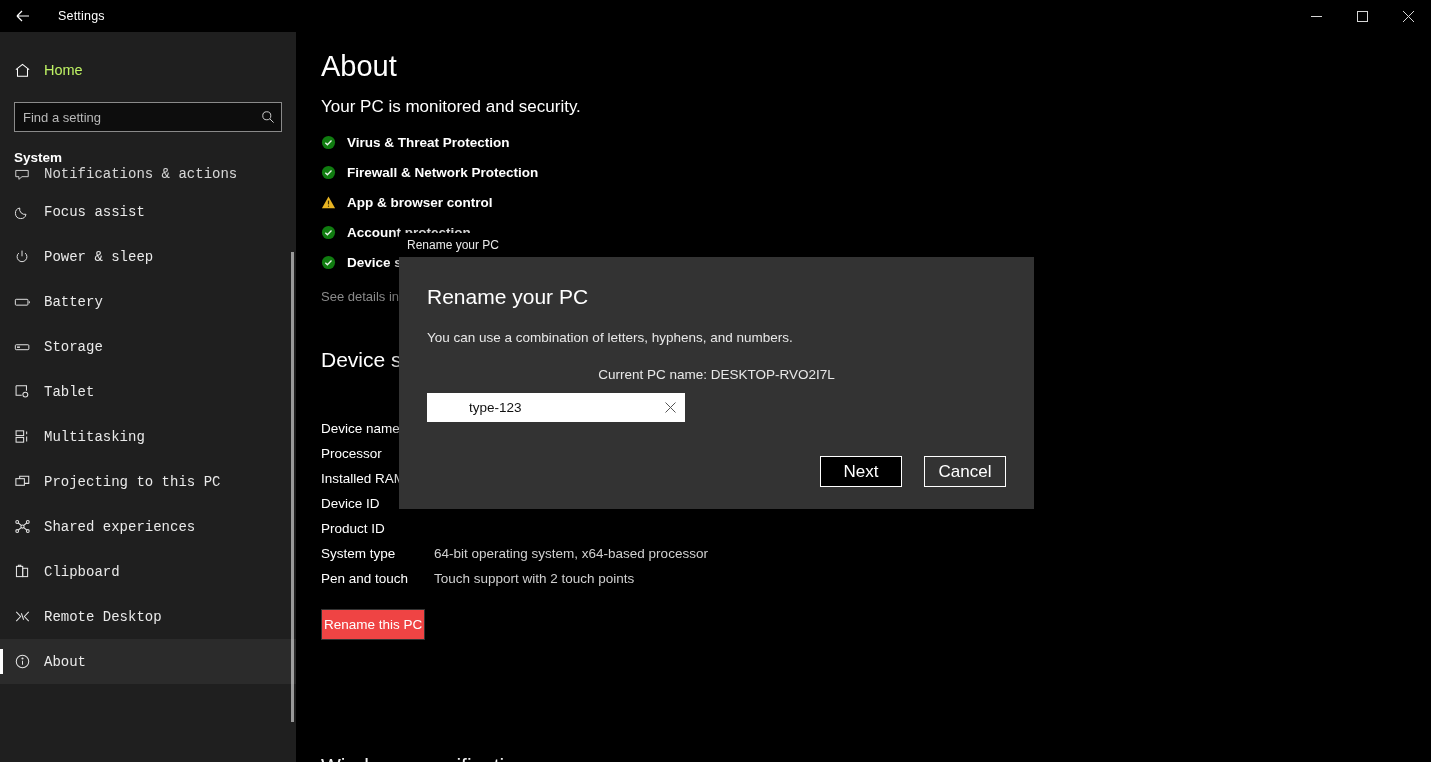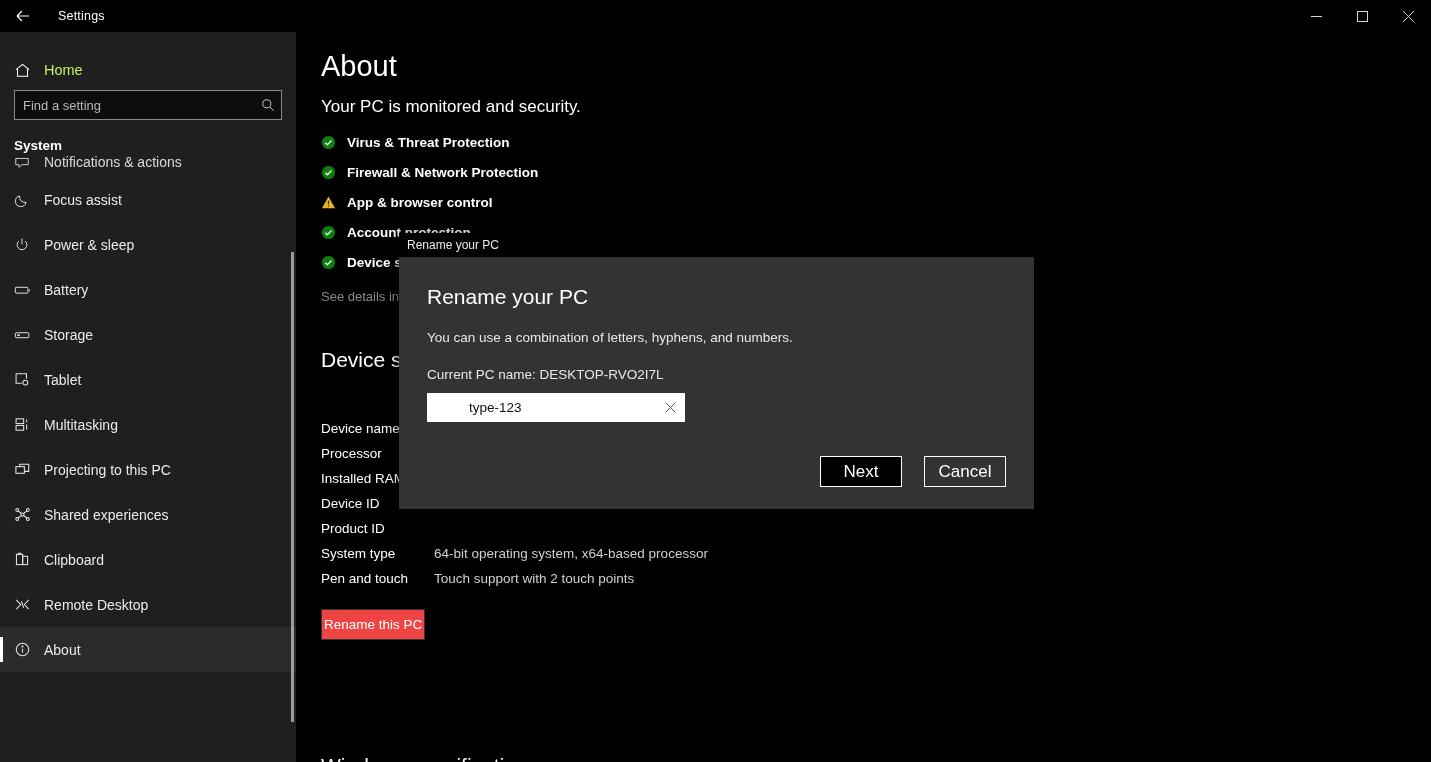--- a/index.html
+++ b/index.html
@@ -55,21 +55,21 @@
   }
   .home-row {
     display: flex; align-items: center;
     height: 40px; margin-top: 18px; padding-left: 14px;
     color: #ffffff;
   }
   .home-row .ico { width: 30px; display: flex; align-items: center; color: #ffffff; }
   .home-row .lbl { font-size: 14.5px; color: #bef264; }
 
   .search-wrap {
-    margin: 0 14px 0 14px;
+    margin: 12px 14px 0 14px;
     height: 30px;
     position: relative;
     background: #0d0d0d;
     border: 1px solid #8a8a8a;
     display: flex; align-items: center;
   }
   .search-wrap input {
     flex: 1;
     background: transparent; border: 0; outline: none;
     color: #c8c8c8; font-size: 13px;
@@ -80,21 +80,21 @@
   .search-ico {
     width: 26px; display: flex; align-items: center; justify-content: center;
     color: #d0d0d0;
   }
 
   .group-title {
     font-size: 13.5px; font-weight: bold; color: #ffffff;
     padding: 18px 0 6px 14px;
   }
 
-  .nav-list { position: relative; }
+  .nav-list { position: relative; font-family: Liberation Mono, monospace; }
   .nav-item {
     position: relative;
     display: flex; align-items: center;
     height: 45px;
     padding-left: 14px;
     color: #e6e6e6;
   }
   .nav-item.selected { background: #2b2b2b; }
   .nav-item.selected::before {
     content: ""; position: absolute; left: 0; top: 10px;
@@ -187,21 +187,21 @@
   .dlg-titlebar {
     height: 24px;
     background: #000000;
     display: flex; align-items: center;
     padding-left: 8px;
   }
   .dlg-titlebar .t { font-size: 12px; color: #e8e8e8; }
   .dlg-body { padding: 28px 28px 0 28px; position: relative; height: 252px; }
   .dlg-h1 { font-size: 21px; color: #ffffff; font-weight: normal; }
   .dlg-desc { font-size: 13.5px; color: #e8e8e8; margin-top: 21px; }
-  .dlg-current { font-size: 13.5px; color: #e8e8e8; margin-top: 22px; }
+  .dlg-current { font-size: 13.5px; color: #e8e8e8; margin-top: 22px; text-align: center; }
   .dlg-input-wrap {
     margin-top: 11px;
     width: 258px; height: 29px;
     background: #ffffff;
     border: 1px solid #ffffff;
     display: flex; align-items: center; padding-left: 33px;
   }
   .dlg-input-wrap input {
     flex: 1; border: 0; outline: none; background: transparent;
     font-size: 13.5px; color: #111111;

